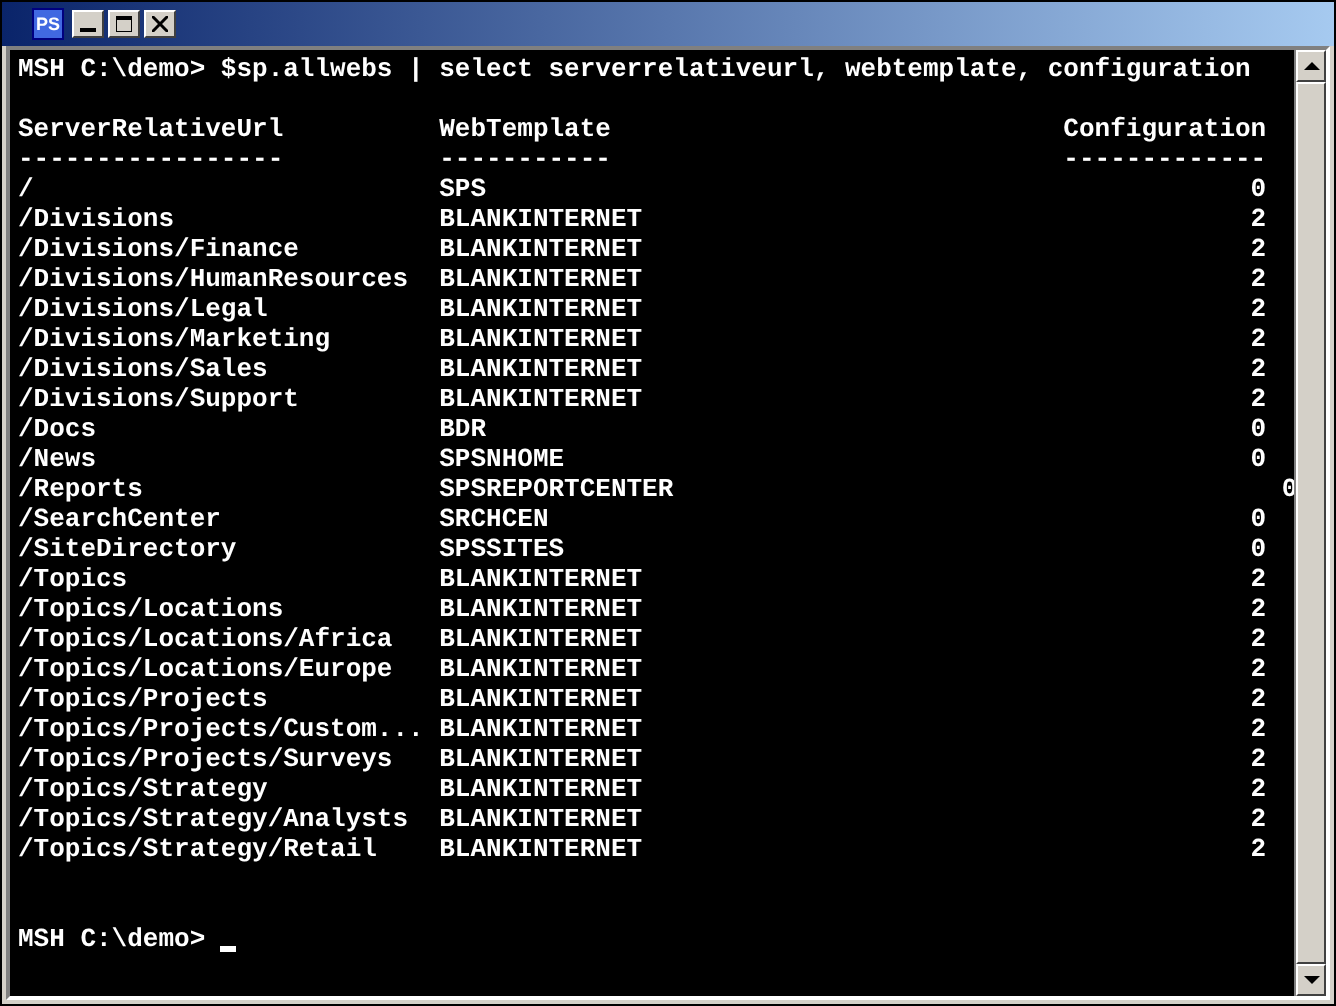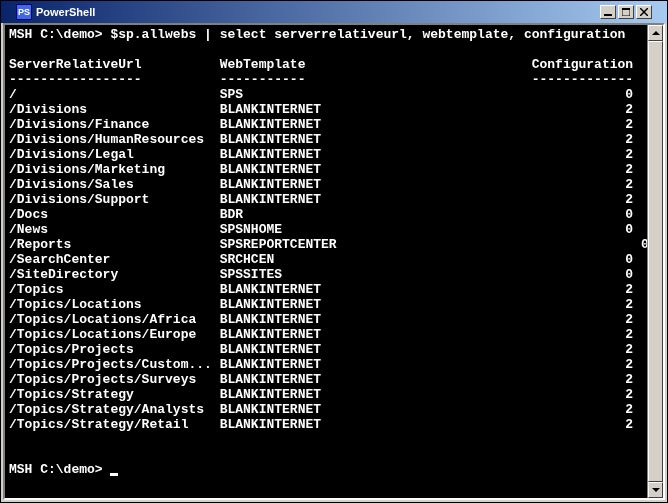--- a/index.html
+++ b/index.html
@@ -119,21 +119,20 @@
     vertical-align: bottom;
     margin-bottom: 1px;
   }
 </style>
 </head>
 <body>
 
 <div class="window">
   <div class="titlebar">
     <div class="app-icon">PS</div>
-    <div class="title">PowerShell</div>
     <div class="win-buttons">
       <div class="win-btn">
         <svg width="8" height="8">
             <rect x="0" y="6" width="8" height="2" fill="#000"></rect>
           </svg>
       </div>
       <div class="win-btn">
         <svg width="8" height="8">
             <rect x="0" y="0" width="8" height="8" fill="none" stroke="#000" stroke-width="1"></rect>
             <rect x="0" y="0" width="8" height="2" fill="#000"></rect>

